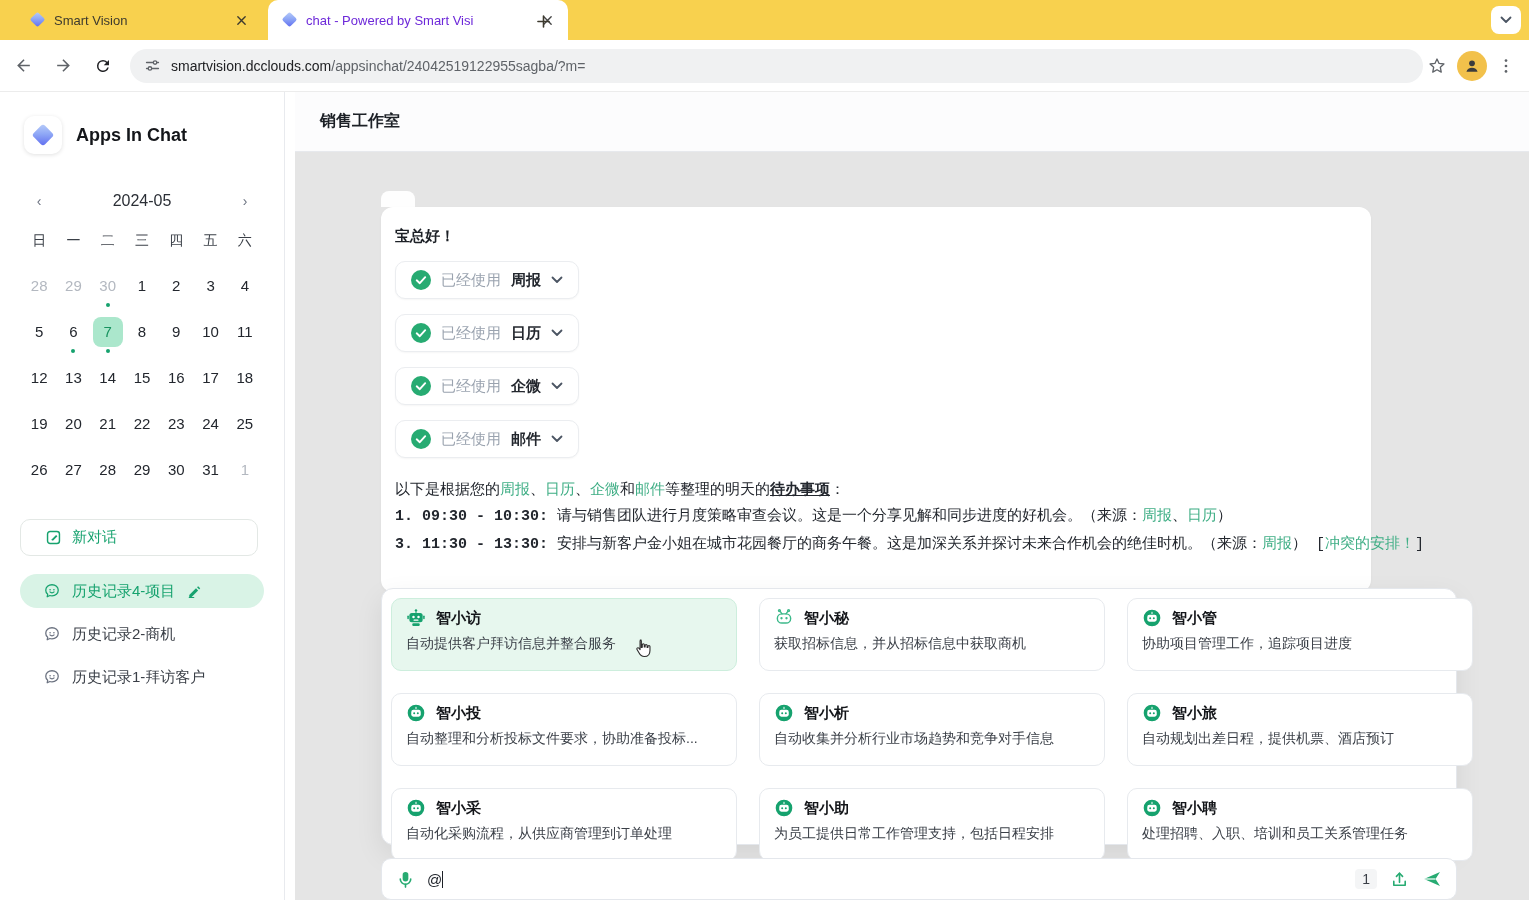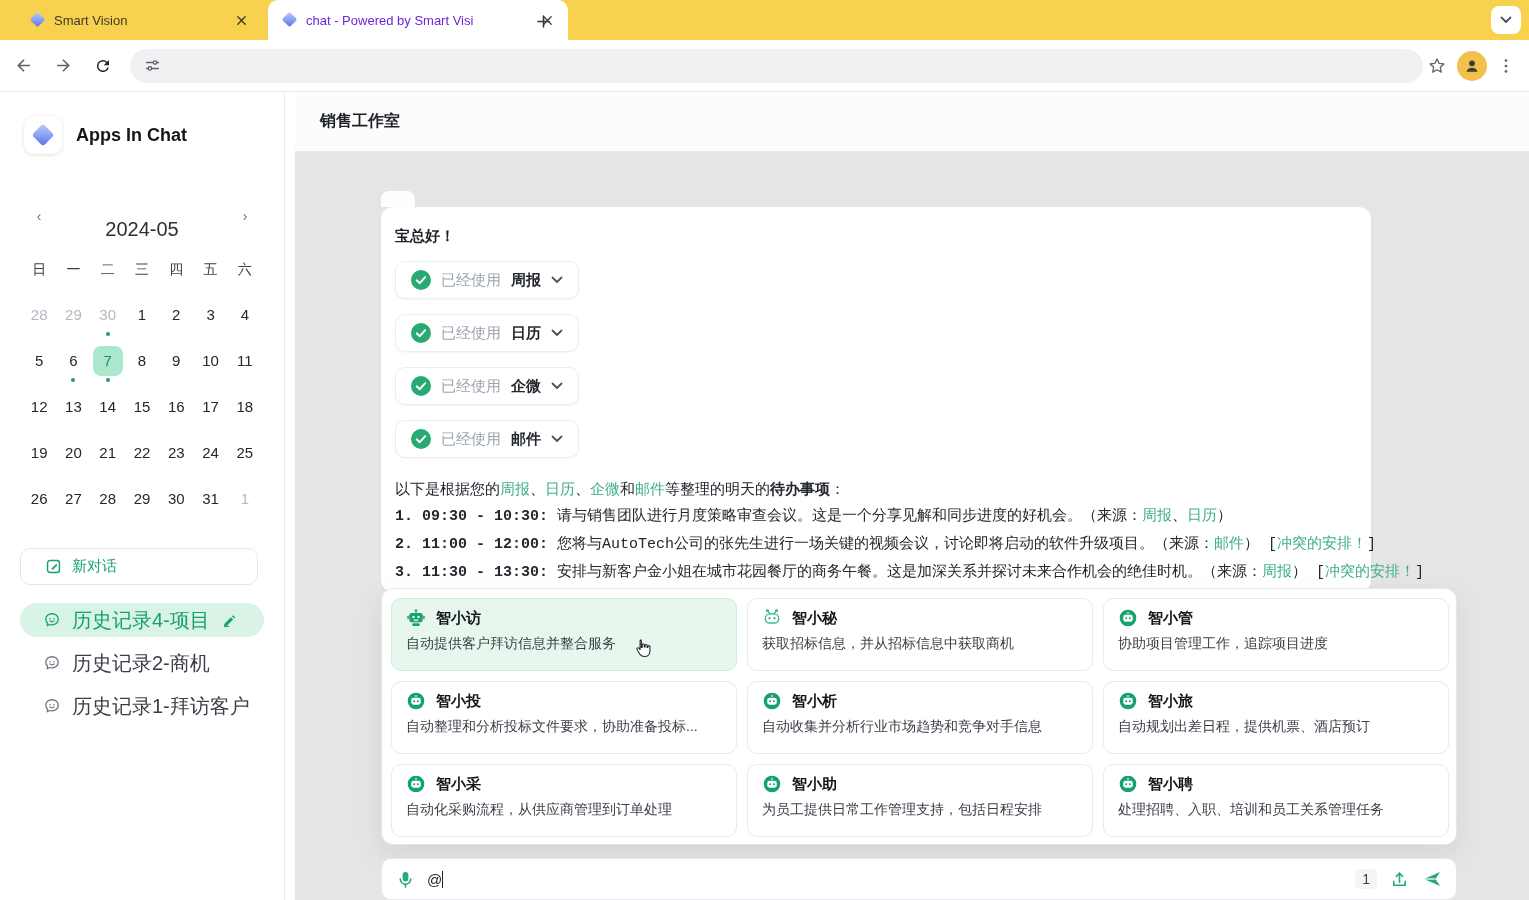--- a/index.html
+++ b/index.html
@@ -33,58 +33,58 @@
   .main { position:absolute; left:295px; top:0; width:1244px; height:808px; background:#e5e5e5; }
 
   
   .logo-row { display:flex; align-items:center; gap:14px; padding:24px 0 0 24px; }
   .logo-box { width:38px; height:38px; border-radius:10px; background:#fff; box-shadow:0 1px 4px rgba(0,0,0,.12); position:relative; }
   .logo-box .diamond { left:11px; top:11px; width:16px; height:16px; border-radius:3px; }
   .app-title { font-size:18px; font-weight:bold; color:#14161a; }
 
   .cal { padding:36px 22px 0 22px; }
   .cal-head { display:flex; align-items:center; justify-content:space-between; padding:0 6px; }
-  .cal-label { font-size:20px; color:#2b2f36;margin-top:28px; }
+  .cal-label { font-size:16px; color:#2b2f36; }
   .cal-nav { width:22px; height:22px; display:flex; align-items:center; justify-content:center; color:#6b7280; font-size:14px; }
   .cal-grid { display:grid; grid-template-columns:repeat(7,1fr); margin-top:14px; row-gap:7px; }
   .cwd { text-align:center; font-size:14px; color:#3a3f47; height:28px; line-height:28px; }
   .cday { position:relative; display:block; width:30px; height:30px; line-height:30px; margin:3px auto 6px; text-align:center; font-size:15px; color:#23272e; border-radius:8px; }
   .cday.m { color:#b3b8c0; }
   .cday.dt::after { content:''; position:absolute; left:50%; bottom:-6px; width:4px; height:4px; border-radius:50%; background:#16a26e; transform:translateX(-50%); }
   .cday.sel { background:#abe7cc; color:#17925f; }
 
   .new-chat { margin:28px 20px 0 20px; width:238px; height:37px; border:1px solid #e3e8e5; border-radius:10px; background:#fff; display:flex; align-items:center; gap:10px; padding-left:24px; }
   .new-chat span { color:#16a26e; font-size:15px; }
 
   .history { margin-top:18px; }
-  .hist-item { display:flex; align-items:center; gap:12px; height:34px; margin:0 20px 9px 20px; padding-left:24px; border-radius:17px; font-size:20px; color:#3a3f47; }
+  .hist-item { display:flex; align-items:center; gap:12px; height:34px; margin:0 20px 9px 20px; padding-left:24px; border-radius:17px; font-size:15px; color:#3a3f47; }
   .hist-item.active { background:#d9f3e6; color:#16a26e; }
   .hist-item .hlabel { white-space:nowrap; }
 
   
   .main-header { position:absolute; left:0; top:0; width:100%; height:60px; background:#fcfcfd; border-bottom:1px solid #e7e9ed; display:flex; align-items:center; }
   .main-title { margin-left:25px; font-size:16px; font-weight:bold; color:#1c2026; }
 
   .bubble-tail { position:absolute; left:86px; top:99px; width:34px; height:16px; background:#fefefe; border-radius:8px 8px 0 0; }
   .msg-card { position:absolute; left:86px; top:115px; width:990px; height:385px; background:#fff; border-radius:12px; box-shadow:0 1px 3px rgba(0,0,0,.04); padding:20px 14px; }
   .greeting { font-size:15px; font-weight:bold; color:#1c2026; }
   .chips { margin-top:15px; display:flex; flex-direction:column; gap:15px; align-items:flex-start; }
   .chip { display:inline-flex; align-items:center; gap:10px; height:38px; padding:0 15px; background:#fff; border:1px solid #ebedf0; border-radius:10px; box-shadow:0 1px 2px rgba(0,0,0,.04); }
   .chip .pfx { color:#9aa3af; font-size:15px; }
   .chip .tool { color:#23272e; font-size:15px; font-weight:bold; }
 
   .body-text { margin-top:17px; font-size:15px; line-height:28px; color:#23272e; }
   .body-text .gl { color:#3fae85; }
-  .body-text b { font-weight:bold; }
+  .body-text b { font-weight:bold;text-decoration:underline; }
   .todo { font-size:15px; line-height:28px; color:#23272e; white-space:nowrap;font-family:Liberation Mono, monospace; }
   .todo .gl { color:#3fae85; }
   .todo b { font-weight:bold; }
 
   .agents-pop { position:absolute; left:86px; top:496px; width:1076px; height:257px; background:#fff; border:1px solid #e4e7ec; border-radius:12px; box-shadow:0 10px 28px rgba(0,0,0,.08); padding:9px; }
-  .agents-grid { display:grid; grid-template-columns:repeat(3,346px); grid-auto-rows:73px; gap:10px; }
+  .agents-grid { display:grid; grid-template-columns:repeat(3,346px); grid-auto-rows:73px; gap:22px; }
   .agent-card { background:#fff; border:1px solid #e7eaee; border-radius:10px; padding:9px 14px; overflow:hidden; }
   .agent-card.hov { background:#e7f7ee; border-color:#cdeedd; }
   .agent-head { display:flex; align-items:center; gap:10px; }
   .agent-name { font-size:15px; font-weight:bold; color:#14161a; }
   .agent-desc { margin-top:7px; font-size:14px; color:#3a3f47; white-space:nowrap; overflow:hidden; }
   .ric { width:20px; height:20px; flex:none; }
 
   .input-bar { position:absolute; left:86px; top:766px; width:1076px; height:42px; background:#fff; border:1px solid #e4e7ec; border-radius:10px; display:flex; align-items:center; padding:0 14px; gap:12px; }
   .at-text { font-size:15px; color:#23272e; }
   .caret { display:inline-block; width:1px; height:17px; background:#1c2026; vertical-align:-3px; }
@@ -256,20 +256,21 @@
       </div>
     <div class="nav-btn">
         <svg width="18" height="18" viewBox="0 0 24 24">
           <use href="#i-reload"></use>
         </svg>
       </div>
     <div class="urlbar">
       <svg width="17" height="17">
           <use href="#i-tune"></use>
         </svg>
+      <span class="url-text"><span>smartvision.dcclouds.com</span><span class="path">/appsinchat/24042519122955sagba/?m=</span></span>
     </div>
     <div class="tb-right">
       <svg width="20" height="20" viewBox="0 0 24 24">
           <use href="#i-star"></use>
         </svg>
       <div class="avatar">
           <svg width="18" height="18">
             <use href="#i-person"></use>
           </svg>
         </div>
@@ -423,21 +424,20 @@
             <span class="tool">邮件</span>
             <svg width="12" height="8">
                 <use href="#i-chevron-down"></use>
               </svg>
           </div>
         </div>
 
         <div class="body-text"><span>以下是根据您的</span><span class="gl">周报</span><span>、</span><span class="gl">日历</span><span>、</span><span class="gl">企微</span><span>和</span><span class="gl">邮件</span><span>等整理的明天的</span><b>待办事项</b><span>：</span></div>
 
         <div class="todo"><b>1. 09:30 - 10:30: </b><span>请与销售团队进行月度策略审查会议。这是一个分享见解和同步进度的好机会。</span><span>（来源：</span><span class="gl">周报</span><span>、</span><span class="gl">日历</span><span>）</span></div>
-        <div class="todo"><b>2. 11:00 - 12:00: </b><span>您将与AutoTech公司的张先生进行一场关键的视频会议，讨论即将启动的软件升级项目。</span><span>（来源：</span><span class="gl">邮件</span><span>）</span><span> </span><span>[</span><span class="gl">冲突的安排！</span><span>]</span></div>
         <div class="todo"><b>3. 11:30 - 13:30: </b><span>安排与新客户金小姐在城市花园餐厅的商务午餐。这是加深关系并探讨未来合作机会的绝佳时机。</span><span>（来源：</span><span class="gl">周报</span><span>）</span><span> </span><span>[</span><span class="gl">冲突的安排！</span><span>]</span></div>
       </div>
 
       <div class="agents-pop">
         <div class="agents-grid">
           <div class="agent-card hov">
             <div class="agent-head">
                 <svg class="ric">
                   <use href="#i-robot-head"></use>
                 </svg>

